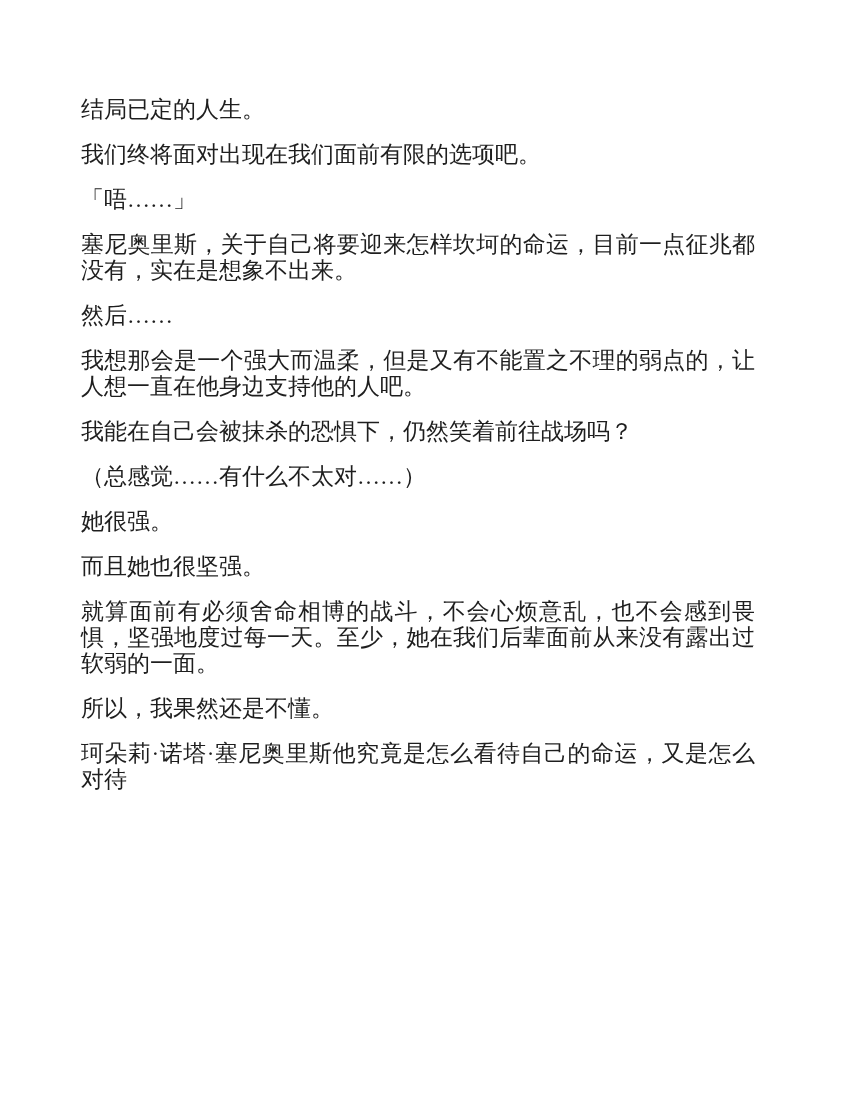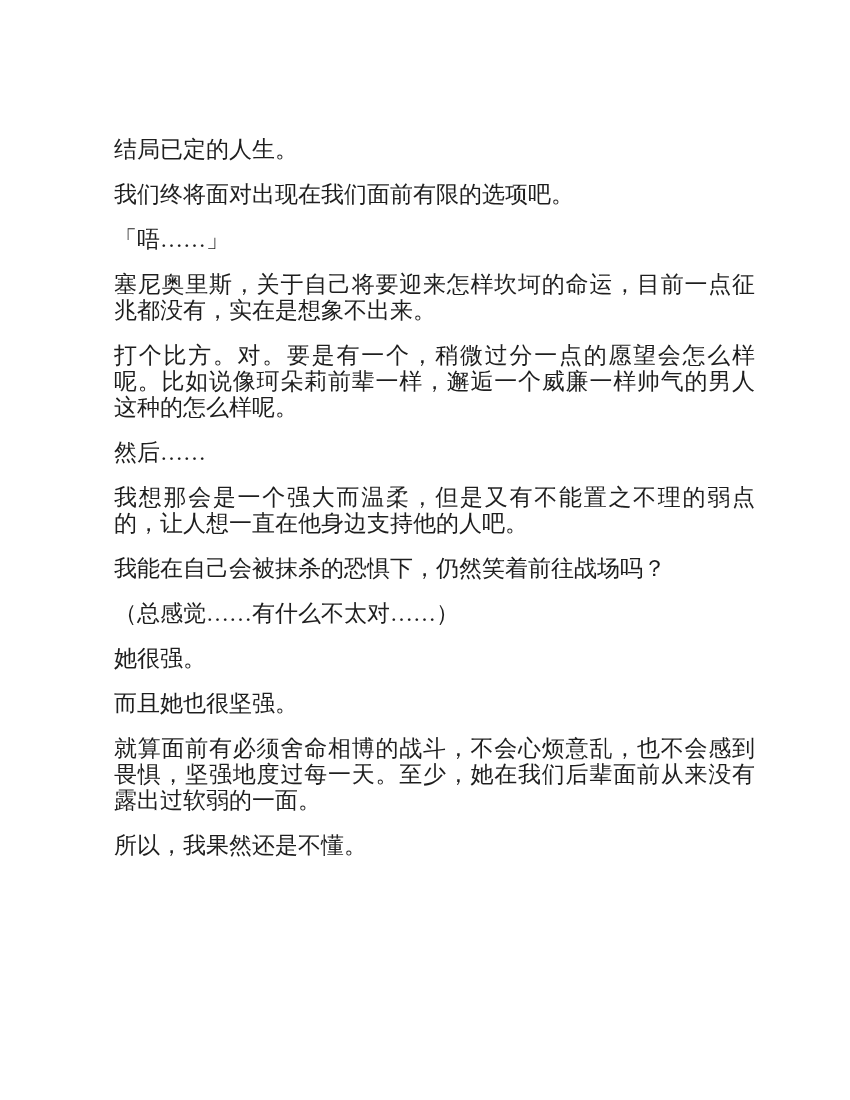--- a/index.html
+++ b/index.html
@@ -9,23 +9,22 @@
   body {
     width: 850px;
     height: 1100px;
     background: #ffffff;
     overflow: hidden;
   }
   .page {
     width: 850px;
     height: 1021px;
     box-sizing: border-box;
-    padding: 97px 95px 0 114px;
+    padding: 97px 95px 0 81px;
     background: #ffffff;
-    margin-top: 40px;
   }
   .para {
     margin: 0 0 19px 0;
     font-family: "Liberation Serif", "DejaVu Serif", serif;
     font-size: 23px;
     line-height: 26px;
     color: #1e1e1e;
     text-align: justify;
     text-justify: inter-character;
     word-break: break-all;
@@ -36,22 +35,22 @@
   }
 </style>
 </head>
 <body>
 
 <main class="page">
   <p class="para">结局已定的人生。</p>
   <p class="para">我们终将面对出现在我们面前有限的选项吧。</p>
   <p class="para">「唔……」</p>
   <p class="para">塞尼奥里斯，关于自己将要迎来怎样坎坷的命运，目前一点征兆都没有，实在是想象不出来。</p>
-  <p class="para">打个比方。对。要是有一个，稍微过分一点的愿望会怎么样呢。比如说像珂朵莉前辈一样，邂逅一个威廉一样帅气的男人这种的怎么样呢。</p>
   <p class="para">然后……</p>
   <p class="para">我想那会是一个强大而温柔，但是又有不能置之不理的弱点的，让人想一直在他身边支持他的人吧。</p>
   <p class="para">我能在自己会被抹杀的恐惧下，仍然笑着前往战场吗？</p>
   <p class="para">（总感觉……有什么不太对……）</p>
   <p class="para">她很强。</p>
   <p class="para">而且她也很坚强。</p>
   <p class="para">就算面前有必须舍命相博的战斗，不会心烦意乱，也不会感到畏惧，坚强地度过每一天。至少，她在我们后辈面前从来没有露出过软弱的一面。</p>
   <p class="para">所以，我果然还是不懂。</p>
+  <p class="para">珂朵莉·诺塔·塞尼奥里斯他究竟是怎么看待自己的命运，又是怎么对待</p>
 </main>
 
 </body></html>

